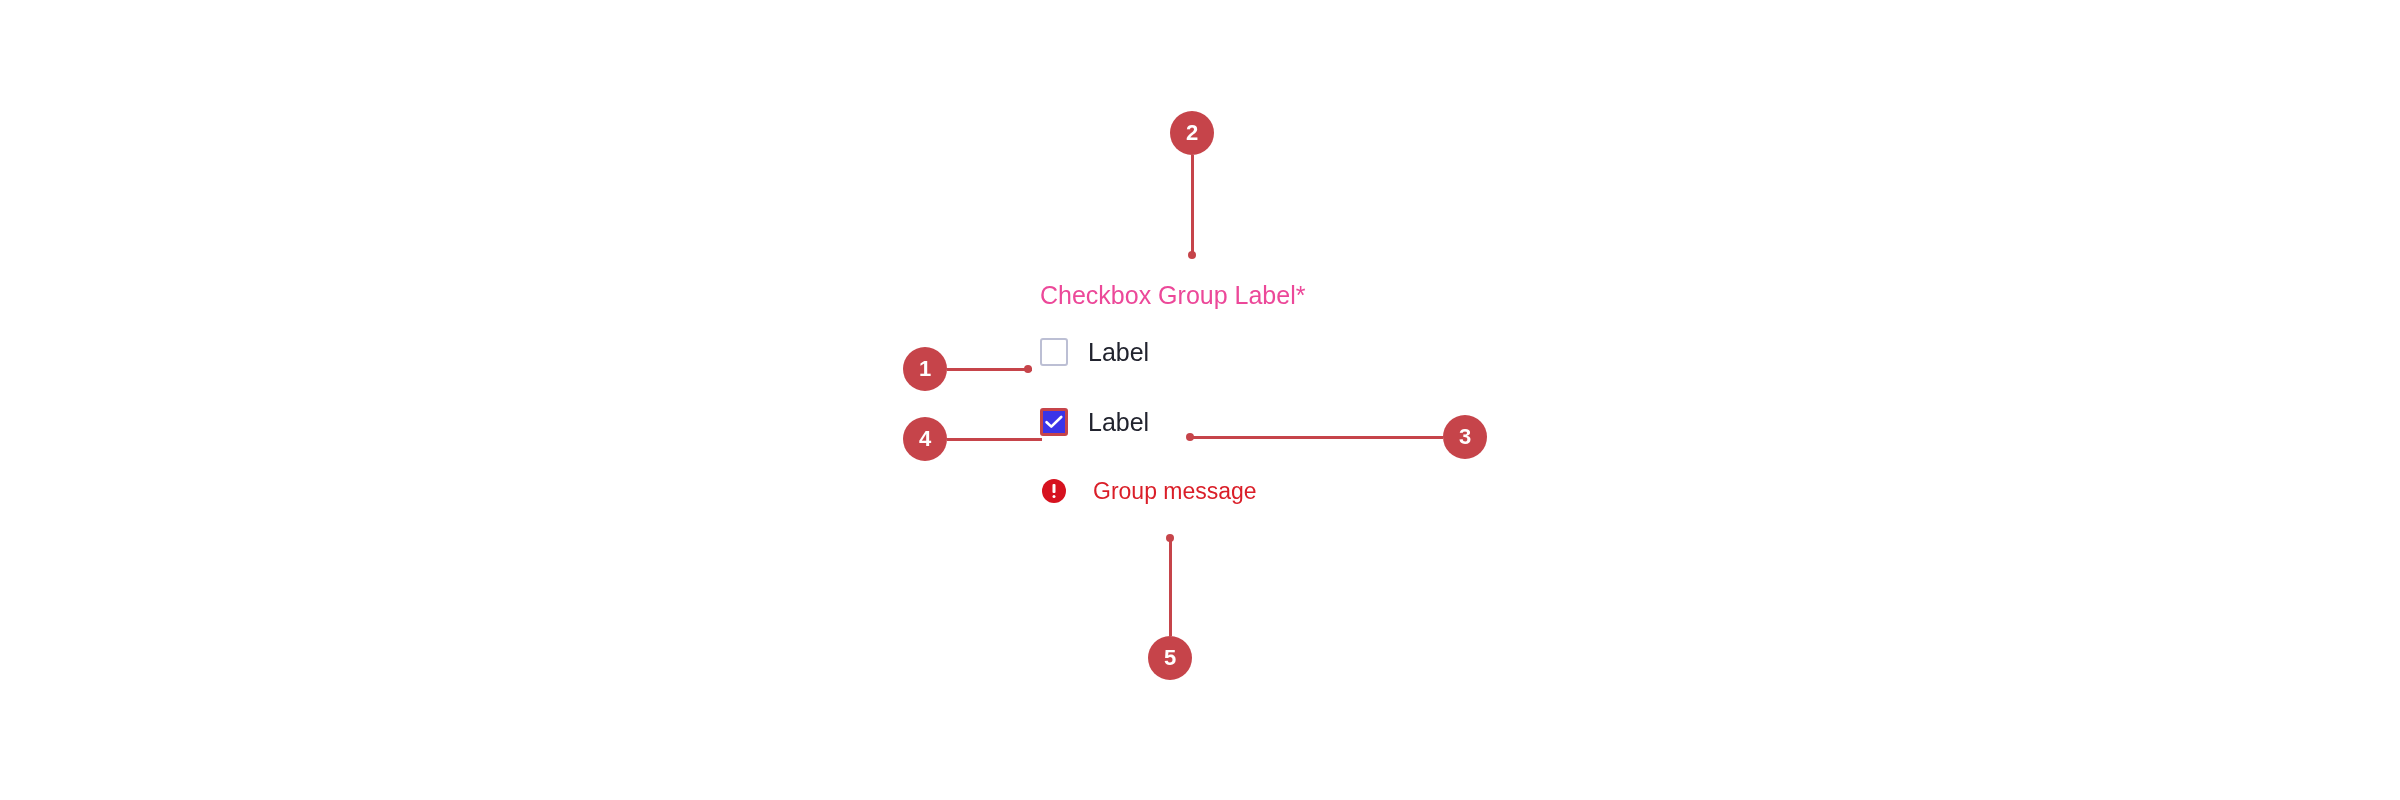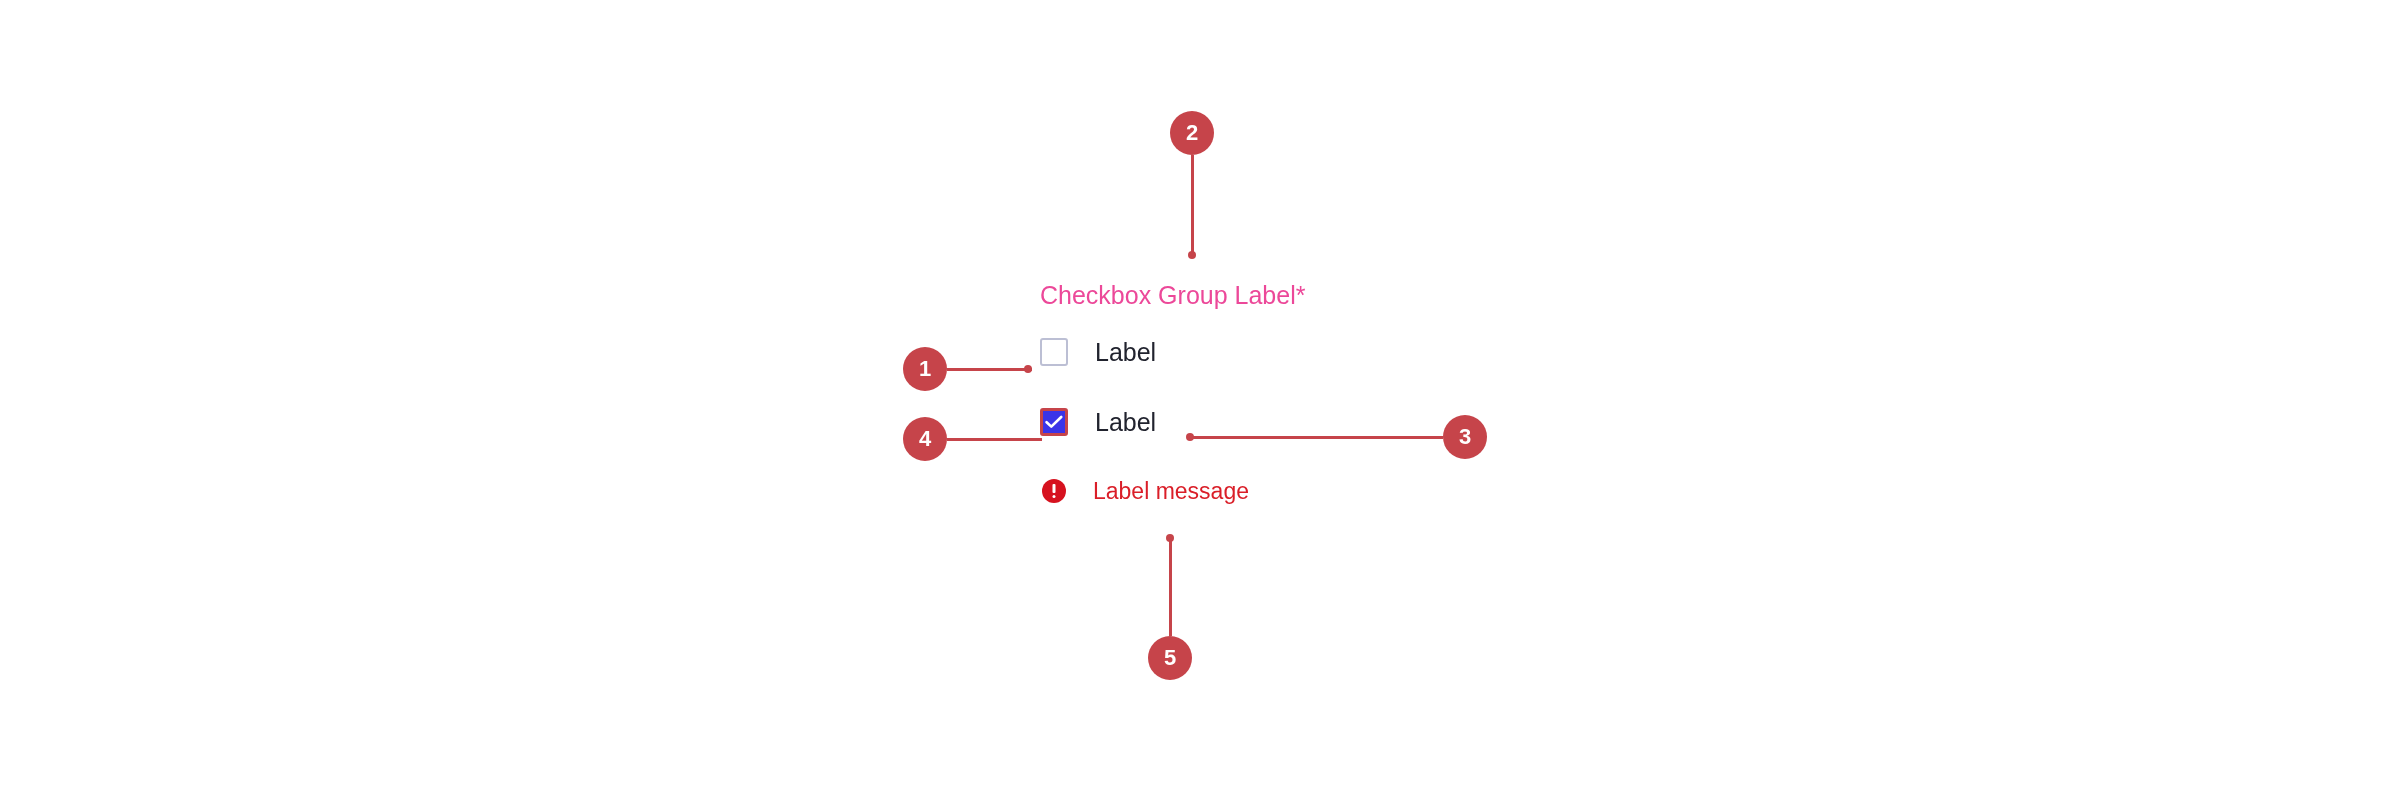--- a/index.html
+++ b/index.html
@@ -106,21 +106,21 @@
     position: absolute;
     left: 50%;
     top: 50%;
     transform: translate(-50%, -50%);
   }
 
   .cb-label {
     font-size: 25px;
     color: #21232e;
     line-height: 1;
-    margin-left: 27px;
+    margin-left: 20px;
     white-space: nowrap;
   }
 
   
   .error-row {
     display: flex;
     align-items: center;
     height: 24px;
     margin-top: 43px;
   }
@@ -182,21 +182,21 @@
         </svg>
       </div>
       <div class="cb-label">Label</div>
     </div>
 
     <div class="error-row">
       <div class="error-icon">
         <span class="bang-stem"></span>
         <span class="bang-dot"></span>
       </div>
-      <div class="error-text">Label message</div>
+      <div class="error-text">Group message</div>
     </div>
 
   </div>
 
   <div id="annotations">
 
     <div class="leader-line vertical" style="left:1191px; top:155px; height:100px;"></div>
     <div class="leader-dot" style="left:1188px; top:251px;"></div>
     <div class="callout-badge" style="left:1170px; top:111px;">2</div>
 

